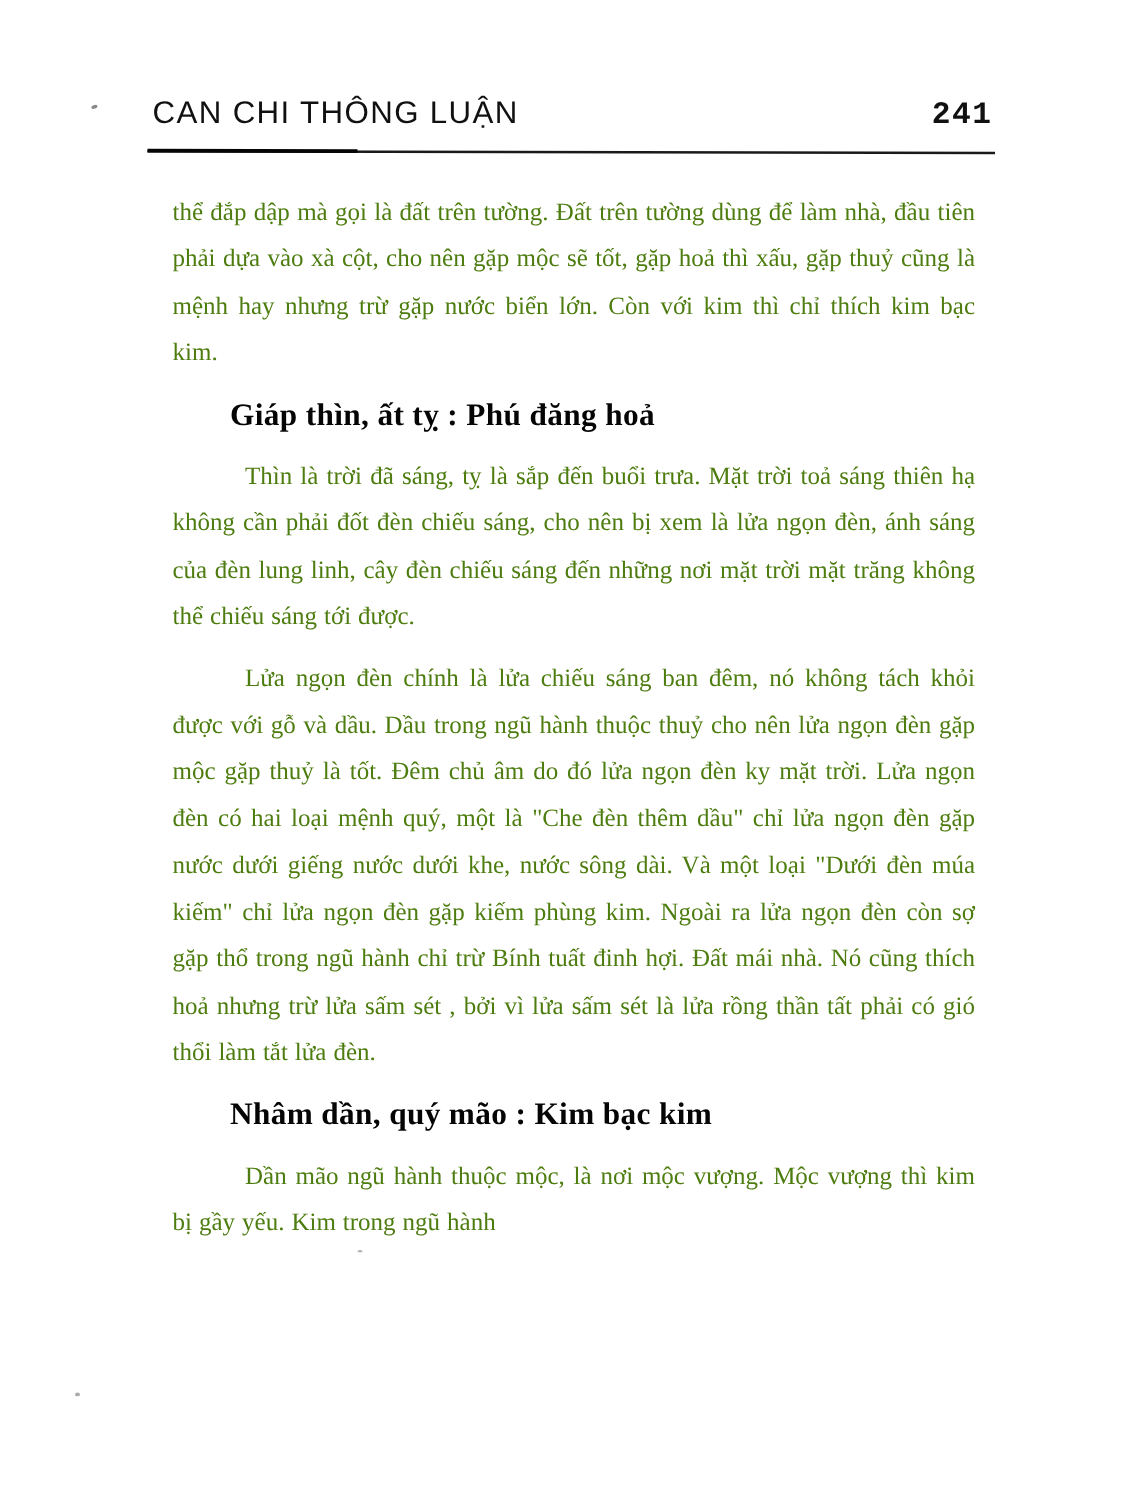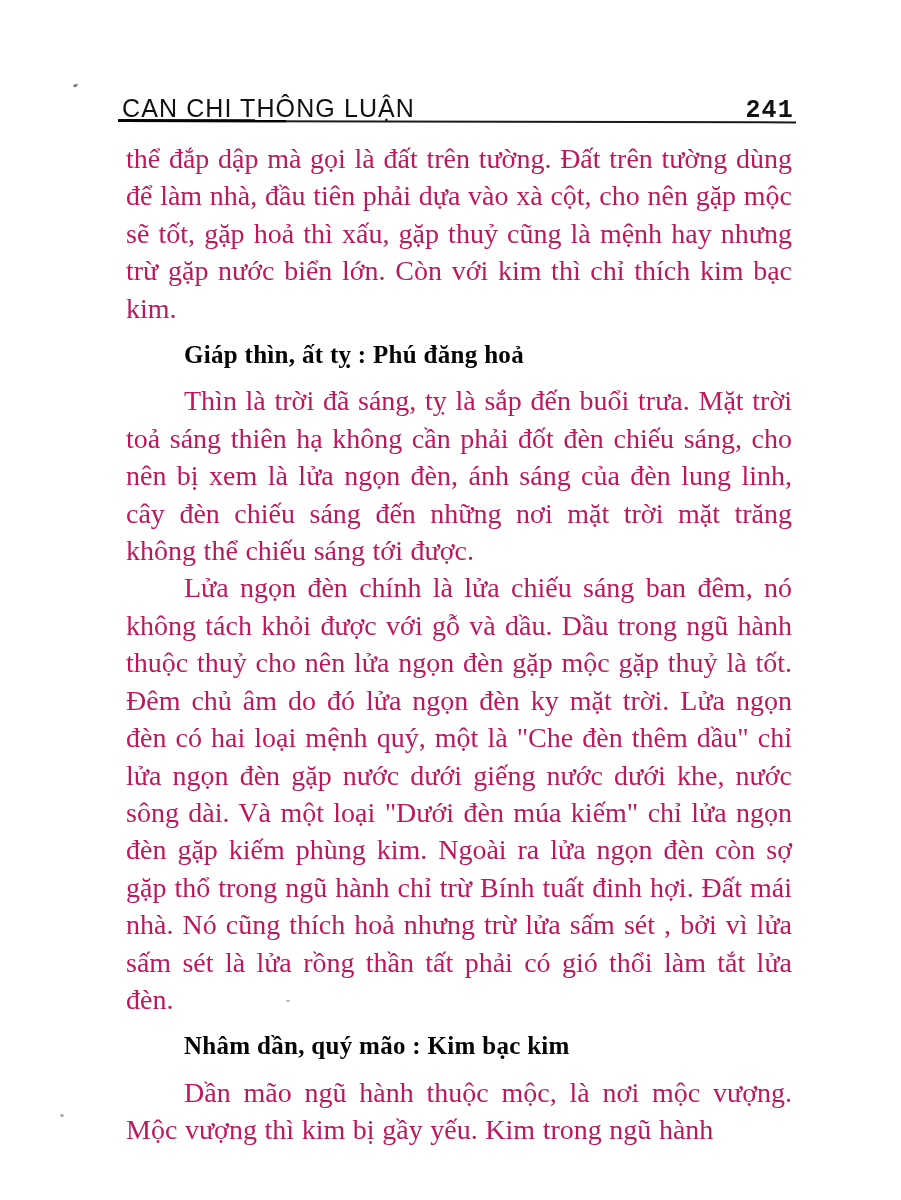--- a/index.html
+++ b/index.html
@@ -17,21 +17,21 @@
     overflow: hidden;
     font-family: "Liberation Serif", "DejaVu Serif", serif;
     color: #0a0a0a;
     -webkit-font-smoothing: none;
   }
 
   
   .running-head {
     position: absolute;
     left: 122px;
-    top: 96px;
+    top: 78px;
     width: 672px;
     height: 34px;
     display: flex;
     align-items: baseline;
     justify-content: space-between;
   }
 
   .head-title {
     font-family: "Liberation Sans", "DejaVu Sans", sans-serif;
     font-size: 25px;
@@ -72,28 +72,28 @@
 
   
   .textblock {
     position: absolute;
     left: 126px;
     top: 140px;
     width: 666px;
   }
 
   .para {
-    margin: 0;
-    font-size: 28px;
+    margin: 12px;
+    font-size: 20px;
     line-height: 37.4px;
     text-align: justify;
     text-justify: inter-word;
     text-indent: 58px;
     word-spacing: 0.6px;
-    color: #be185d;
+    color: #4d7c0f;
   }
 
   .para.no-indent { text-indent: 0; }
 
   .subhead {
     margin: 0;
     font-size: 25px;
     line-height: 37.4px;
     font-weight: 700;
     text-indent: 0;

